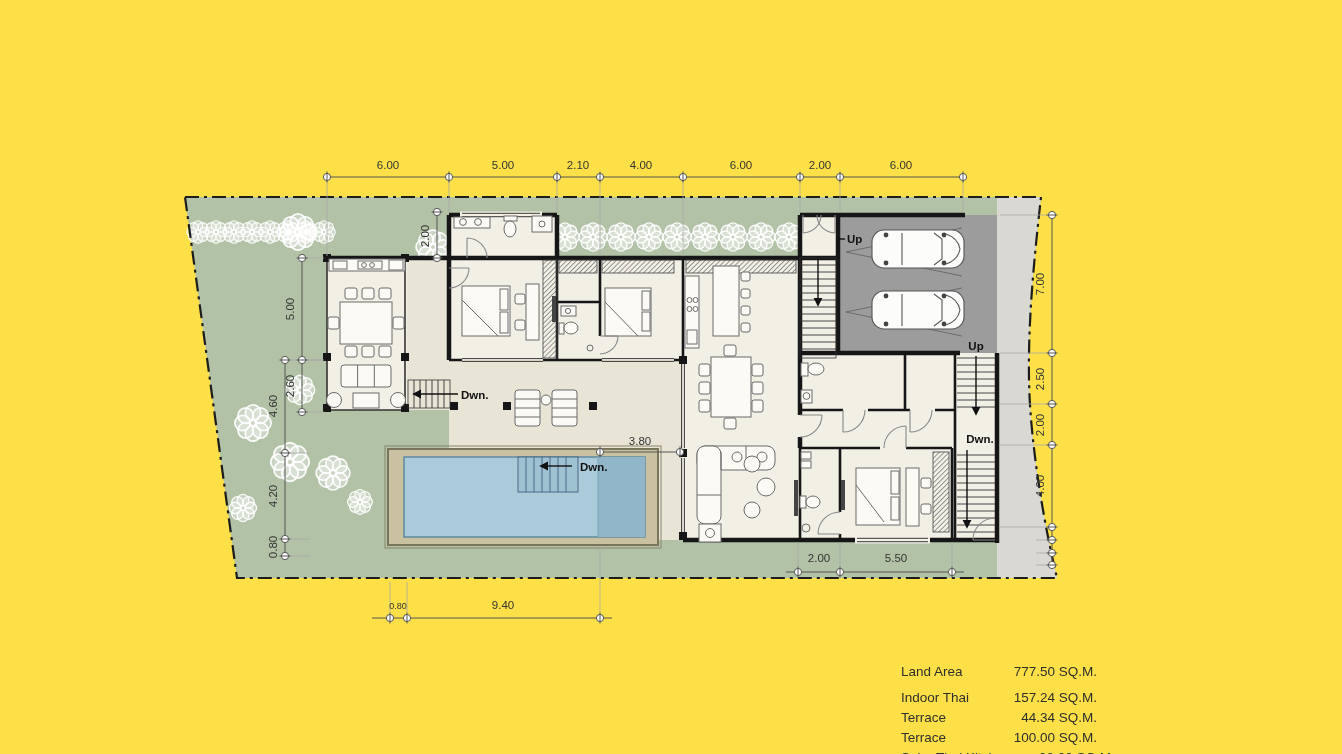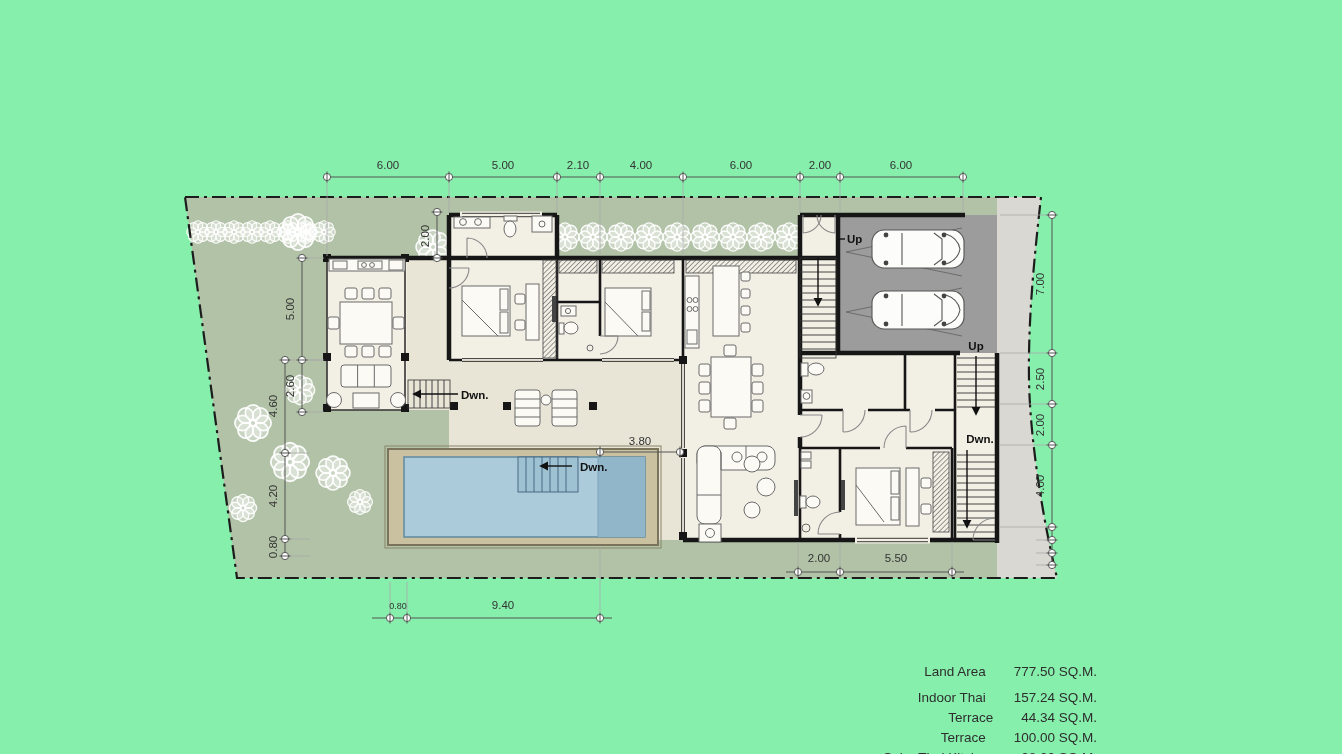--- a/index.html
+++ b/index.html
@@ -1,24 +1,24 @@
 <!DOCTYPE html>
 <html><head>
 <meta charset="utf-8">
 <style>
   html,body{margin:0;padding:0;background:#ffffff;}
-  #stage{position:relative;width:1342px;height:754px;background:#86efac;overflow:hidden;
+  #stage{position:relative;width:1342px;height:754px;background:#fde047;overflow:hidden;
          font-family:"Liberation Sans", sans-serif;}
   #plan-svg{position:absolute;left:0;top:0;}
   text{font-family:"Liberation Sans", sans-serif;}
   .dim-text{font-size:11.5px;fill:#333;}
   .dim-text-small{font-size:9px;fill:#333;}
   .stair-label{font-size:11.5px;font-weight:700;fill:#111;}
   #area-table{position:absolute;left:901px;top:664px;width:196px;color:#2e2e2e;font-size:13.5px;}
-  .area-row{display:flex;justify-content:flex-end;margin-bottom:3px;line-height:1.25;gap:28px;}
+  .area-row{display:flex;justify-content:space-between;margin-bottom:3px;line-height:1.25;gap:28px;}
   .area-row.first{margin-bottom:9px;}
   .area-label{white-space:nowrap;}
   .area-value{white-space:nowrap;text-align:right;}
 </style>
 </head>
 <body>
 
 <div id="stage">
 <svg id="plan-svg" width="1342" height="754" viewBox="0 0 1342 754">
   <defs>

